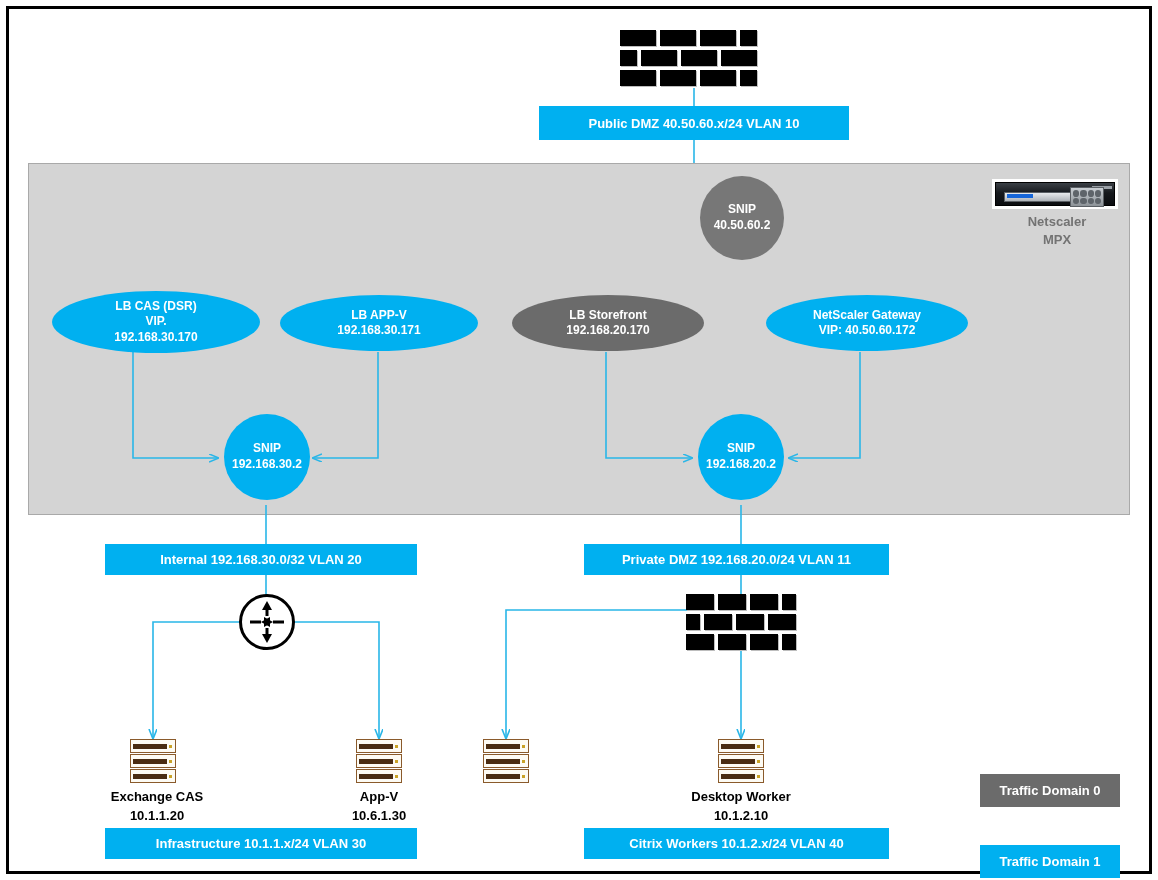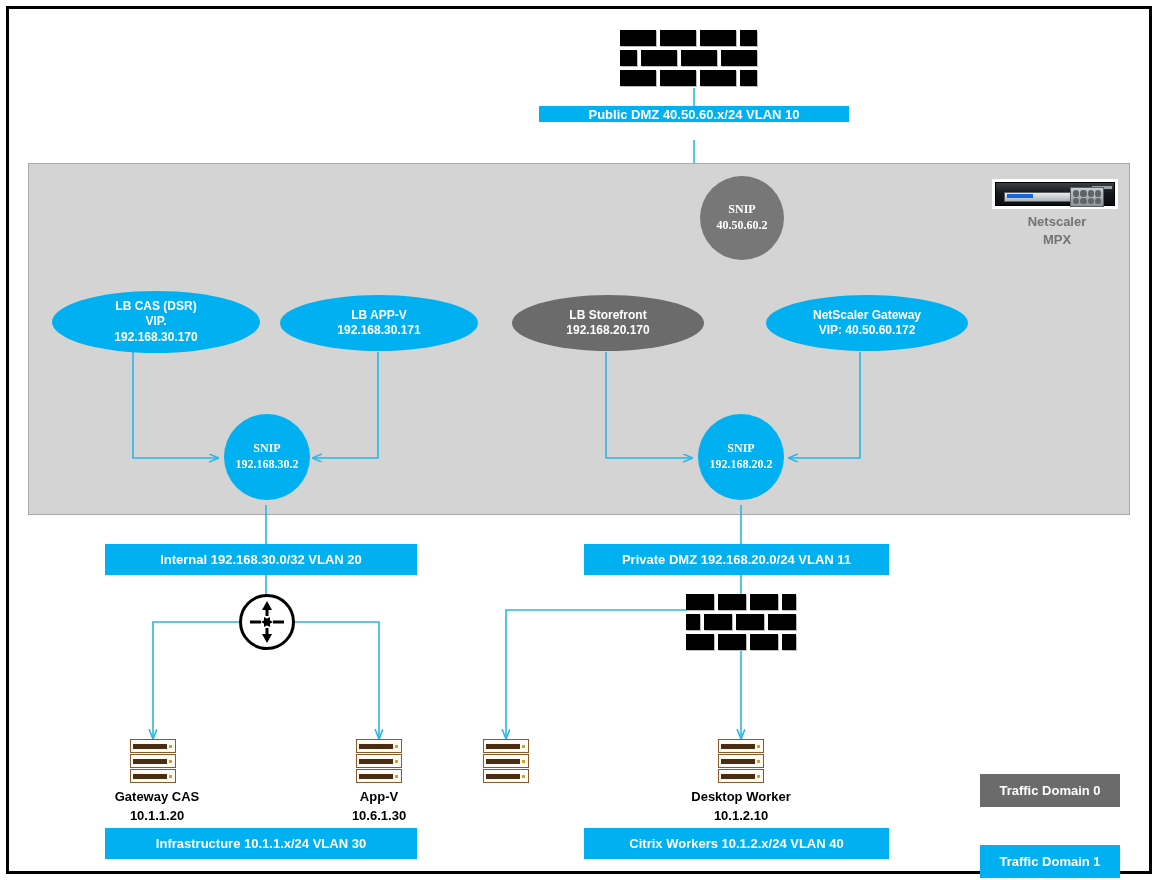--- a/index.html
+++ b/index.html
@@ -57,21 +57,20 @@
   .ellipse.td1{background:#00b0f0;}
   .ellipse.td0{background:#6b6b6b;align-items:center;}
 
   
   .circle{
     position:absolute;border-radius:50%;
     color:#ffffff;font-weight:bold;font-size:12px;
     display:flex;flex-direction:column;align-items:center;justify-content:center;
     text-align:center;line-height:1.3;
     box-sizing:border-box;
-    font-family:Liberation Serif, serif;
   }
   .circle.td1{background:#00b0f0;}
   .circle.td0{background:#777777;}
 
   
   .appliance-wrap{position:absolute;text-align:center;}
   .appliance{
     width:126px;height:30px;
     background:#ffffff;
     padding:3px;
@@ -202,21 +201,21 @@
         <div class="fw-brick" style="width:36px"></div>
       </div>
     <div class="fw-row">
         <div class="fw-brick" style="width:36px"></div>
         <div class="fw-brick" style="width:36px"></div>
         <div class="fw-brick" style="width:36px"></div>
         <div class="fw-brick" style="width:17px"></div>
       </div>
   </div>
 
-  <div class="vbar" style="left:539px;top:106px;width:310px;height:16px;">Public DMZ 40.50.60.x/24 VLAN 10</div>
+  <div class="vbar" style="left:539px;top:106px;width:310px;height:34px;">Public DMZ 40.50.60.x/24 VLAN 10</div>
 
   <div class="appliance-wrap" style="left:992px;top:179px;width:130px;">
     <div class="appliance">
       <div class="appliance-inner">
         <div class="app-lbar"></div>
         <div class="app-led"></div>
         <div class="app-dots"></div>
         <div class="app-vent">
             <i></i>
             <i></i>
@@ -313,21 +312,21 @@
         <div class="fw-brick" style="width:14px"></div>
       </div>
   </div>
 
   <div class="server" style="left:130px;top:739px;">
     <div class="srv-unit"></div>
       <div class="srv-unit"></div>
       <div class="srv-unit"></div>
   </div>
   <div class="node-label" style="left:73px;top:788px;width:168px;">
-    <div>Gateway CAS</div>
+    <div>Exchange CAS</div>
     <div>10.1.1.20</div>
   </div>
 
   <div class="server" style="left:356px;top:739px;">
     <div class="srv-unit"></div>
       <div class="srv-unit"></div>
       <div class="srv-unit"></div>
   </div>
   <div class="node-label" style="left:295px;top:788px;width:168px;">
     <div>App-V</div>

